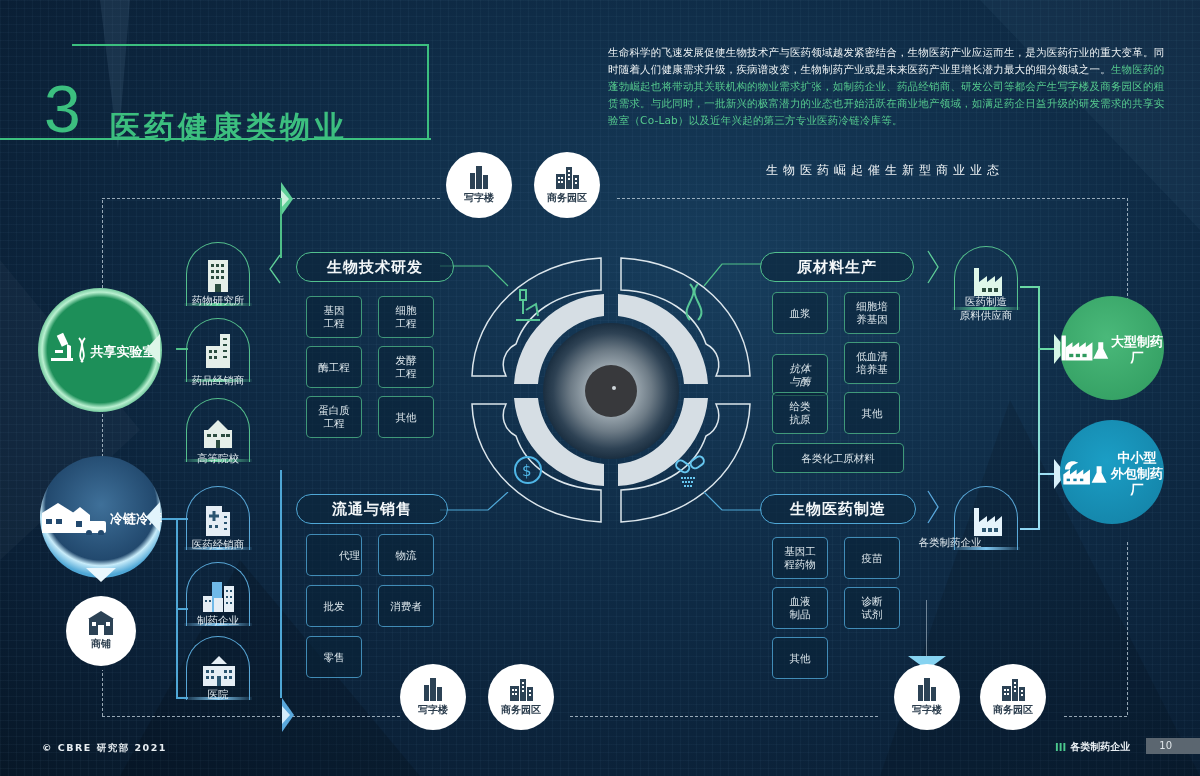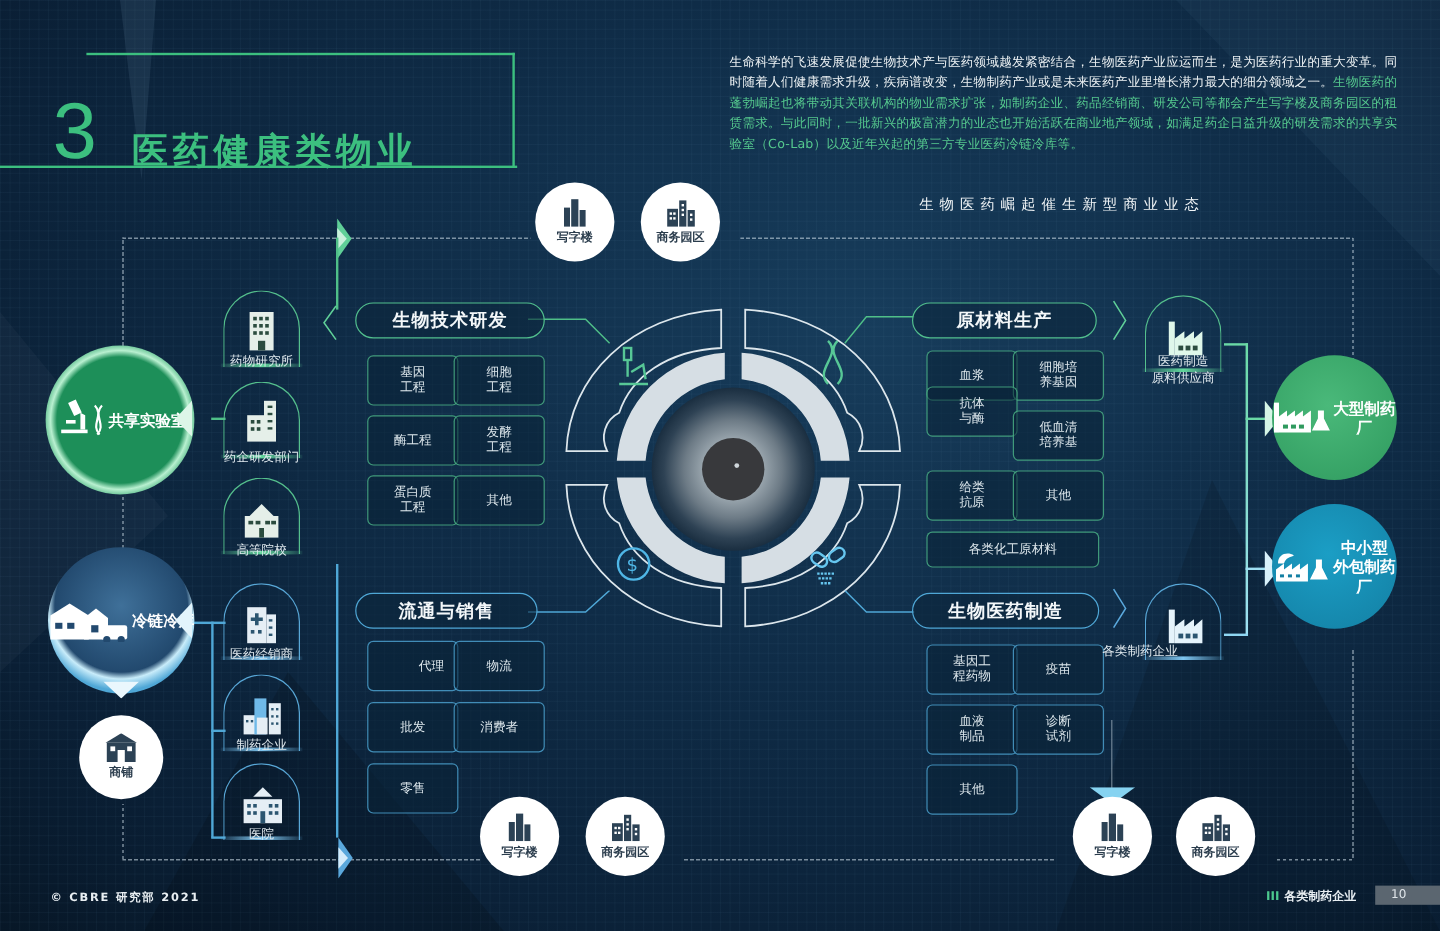--- a/index.html
+++ b/index.html
@@ -43,25 +43,25 @@
     display: flex; flex-direction: column; align-items: center; justify-content: center; color: #23384a; }
   .wcircle .lbl { font-size: 10px; font-weight: bold; color: #2b3d4d; margin-top: 2px; }
 
   
   .pill { position: absolute; height: 30px; border-radius: 15px; display: flex; align-items: center; justify-content: center;
     font-size: 15px; font-weight: bold; color: #f3f7f9; letter-spacing: 1px; background: rgba(12,38,60,0.6); }
   .pill.g { border: 1.5px solid #52c08e; }
   .pill.b { border: 1.5px solid #4fa7d6; }
 
   
-  .box { position: absolute; width: 76px; height: 42px; border-radius: 5px; display: flex; align-items: center; justify-content: center;
+  .box { position: absolute; width: 56px; height: 42px; border-radius: 5px; display: flex; align-items: center; justify-content: center;
     text-align: center; font-size: 10.5px; line-height: 13px; color: #dde7ec; background: rgba(10,34,54,0.55); white-space: pre-line; }
   .box.g { border: 1px solid rgba(82,192,142,0.75); }
   .box.b { border: 1px solid rgba(79,167,214,0.8); }
-  .box.wide { width: 144px; height: 30px; }
+  .box.wide { width: 132px; height: 30px; }
 
   
   .dome { position: absolute; width: 64px; height: 64px; }
   .dome .arc { position: absolute; left: 0; top: 0; width: 64px; height: 64px; border-radius: 32px 32px 0 0; border: 1.5px solid; border-bottom: none; }
   .dome.g .arc { border-color: #55c08d; }
   .dome.b .arc { border-color: #59a8d8; }
   .dome .base { position: absolute; left: -2px; right: -2px; bottom: 0; height: 3px; }
   .dome.g .base { background: linear-gradient(90deg, rgba(85,192,141,0.1), #62d79c, rgba(85,192,141,0.1)); }
   .dome.b .base { background: linear-gradient(90deg, rgba(89,168,216,0.1), #7fc6f0, rgba(89,168,216,0.1)); }
   .dome svg { position: absolute; left: 16px; top: 12px; }
@@ -226,21 +226,21 @@
 工程</div>
 <div class="box g" style="left:378px;top:396px;">其他</div>
 <svg class="abs" style="left:268px;top:254px" width="14" height="30">
     <polyline points="12,1 2,15 12,29" fill="none" stroke="#5fcf98" stroke-width="1.3"></polyline>
   </svg>
 
 <div class="pill g" style="left:760px;top:252px;width:154px;">原材料生产</div>
 <div class="box g" style="left:772px;top:292px;">血浆</div>
 <div class="box g" style="left:844px;top:292px;">细胞培
 养基因</div>
-<div class="box g" style="left:772px;top:322px;">抗体
+<div class="box g" style="left:772px;top:354px;font-style:italic;">抗体
 与酶</div>
 <div class="box g" style="left:844px;top:342px;">低血清
 培养基</div>
 <div class="box g" style="left:772px;top:392px;">给类
 抗原</div>
 <div class="box g" style="left:844px;top:392px;">其他</div>
 <div class="box g wide" style="left:772px;top:443px;">各类化工原材料</div>
 <svg class="abs" style="left:926px;top:250px" width="14" height="34">
     <polyline points="2,1 12,17 2,33" fill="none" stroke="#5fcf98" stroke-width="1.3"></polyline>
   </svg>
@@ -297,21 +297,21 @@
         <rect x="12" y="20" width="3" height="3"></rect>
         <rect x="7" y="26" width="3" height="3"></rect>
         <rect x="12" y="26" width="3" height="3"></rect>
         <rect x="21" y="8" width="4" height="2"></rect>
         <rect x="21" y="14" width="4" height="2"></rect>
         <rect x="21" y="20" width="4" height="2"></rect>
         <rect x="21" y="26" width="4" height="2"></rect>
       </g>
     </svg>
 </div>
-<div class="dome-lbl" style="left:168px;top:374px;">药企研发部门</div>
+<div class="dome-lbl" style="left:168px;top:374px;">药品经销商</div>
 <div class="dome g" style="left:186px;top:398px;">
   <div class="arc"></div>
     <div class="base"></div>
   <svg width="32" height="40" viewBox="0 0 32 40">
       <polygon points="16,10 26,20 6,20" fill="#e5efe9"></polygon>
       <rect x="2" y="20" width="28" height="18" fill="#e5efe9"></rect>
       <g fill="#2b4c3f">
         <rect x="5" y="24" width="4" height="3"></rect>
         <rect x="11" y="24" width="4" height="3"></rect>
         <rect x="19" y="24" width="4" height="3"></rect>

